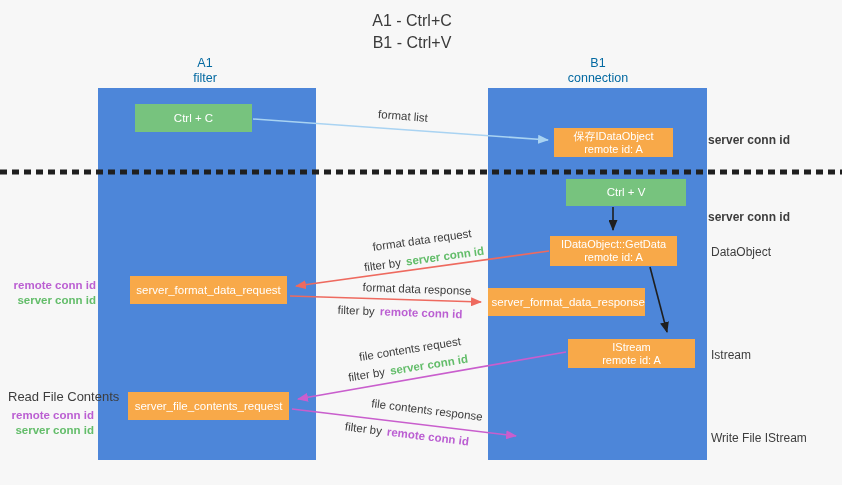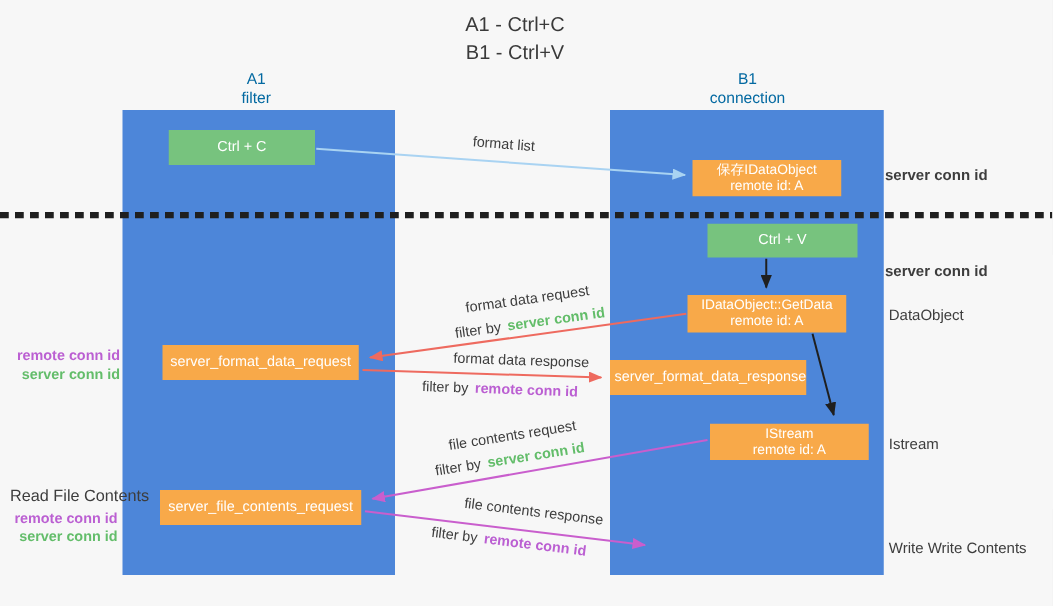--- a/index.html
+++ b/index.html
@@ -163,21 +163,21 @@
   <div class="alabel centered" style="left:427px;top:410px;transform:translate(-50%,-50%) rotate(7deg);">file contents response</div>
   <div class="alabel centered" style="left:407px;top:434px;transform:translate(-50%,-50%) rotate(7deg);">
     <span class="filter-prefix">filter by</span>
     <span class="purple-text">remote conn id</span>
   </div>
 
   <div class="side-label green-text" style="left:708px;top:133px;">server conn id</div>
   <div class="side-label green-text" style="left:708px;top:210px;">server conn id</div>
   <div class="side-label" style="left:711px;top:245px;">DataObject</div>
   <div class="side-label" style="left:711px;top:348px;">Istream</div>
-  <div class="side-label" style="left:711px;top:431px;">Write Write Contents</div>
+  <div class="side-label" style="left:711px;top:431px;">Write File IStream</div>
 
   <div class="side-pair" style="width:96px;top:278px;">
     <div class="purple-text">remote conn id</div>
     <div class="green-text">server conn id</div>
   </div>
 
   <div class="side-label" style="left:8px;top:389px;font-size:13px;">Read File Contents</div>
 
   <div class="side-pair" style="width:94px;top:408px;">
     <div class="purple-text">remote conn id</div>

